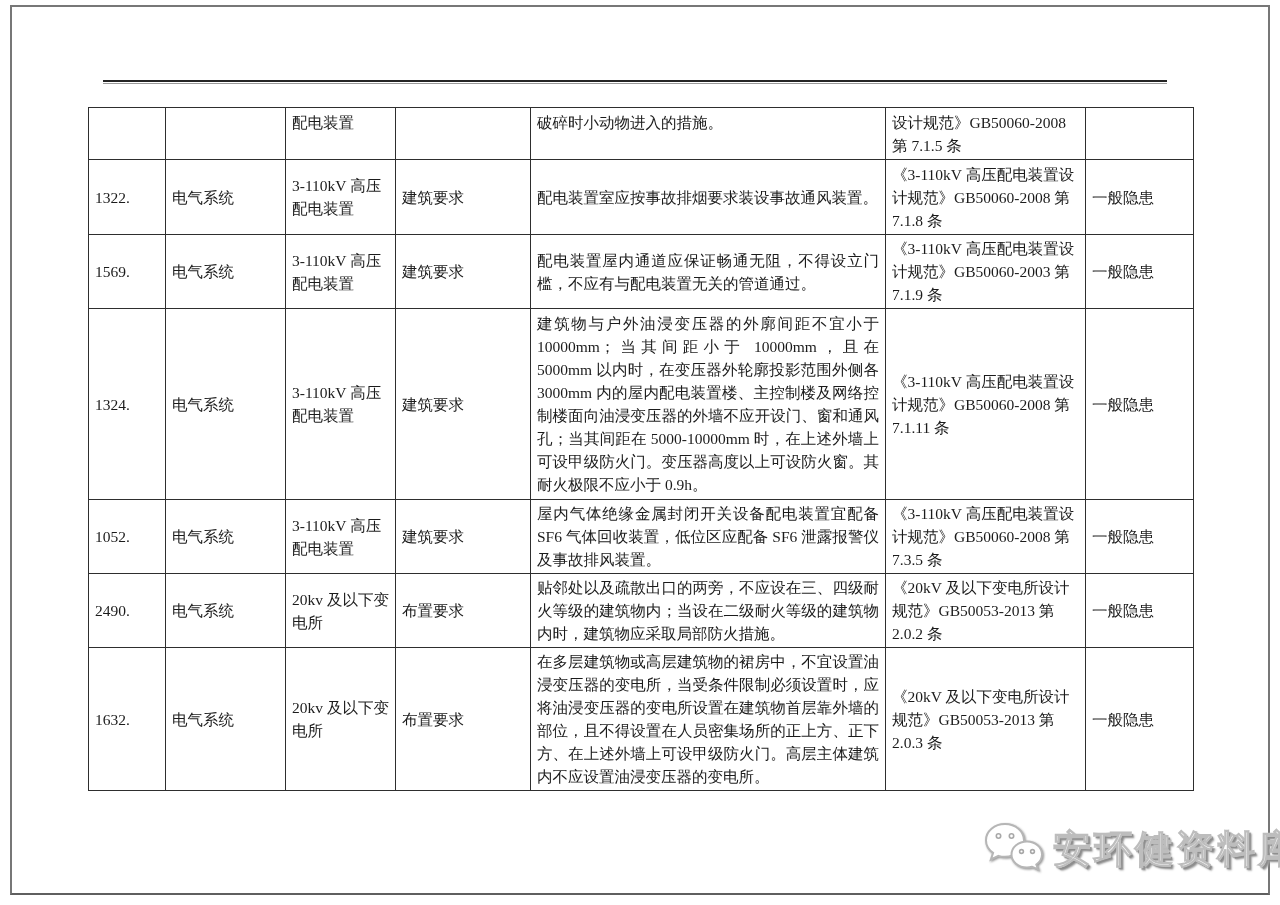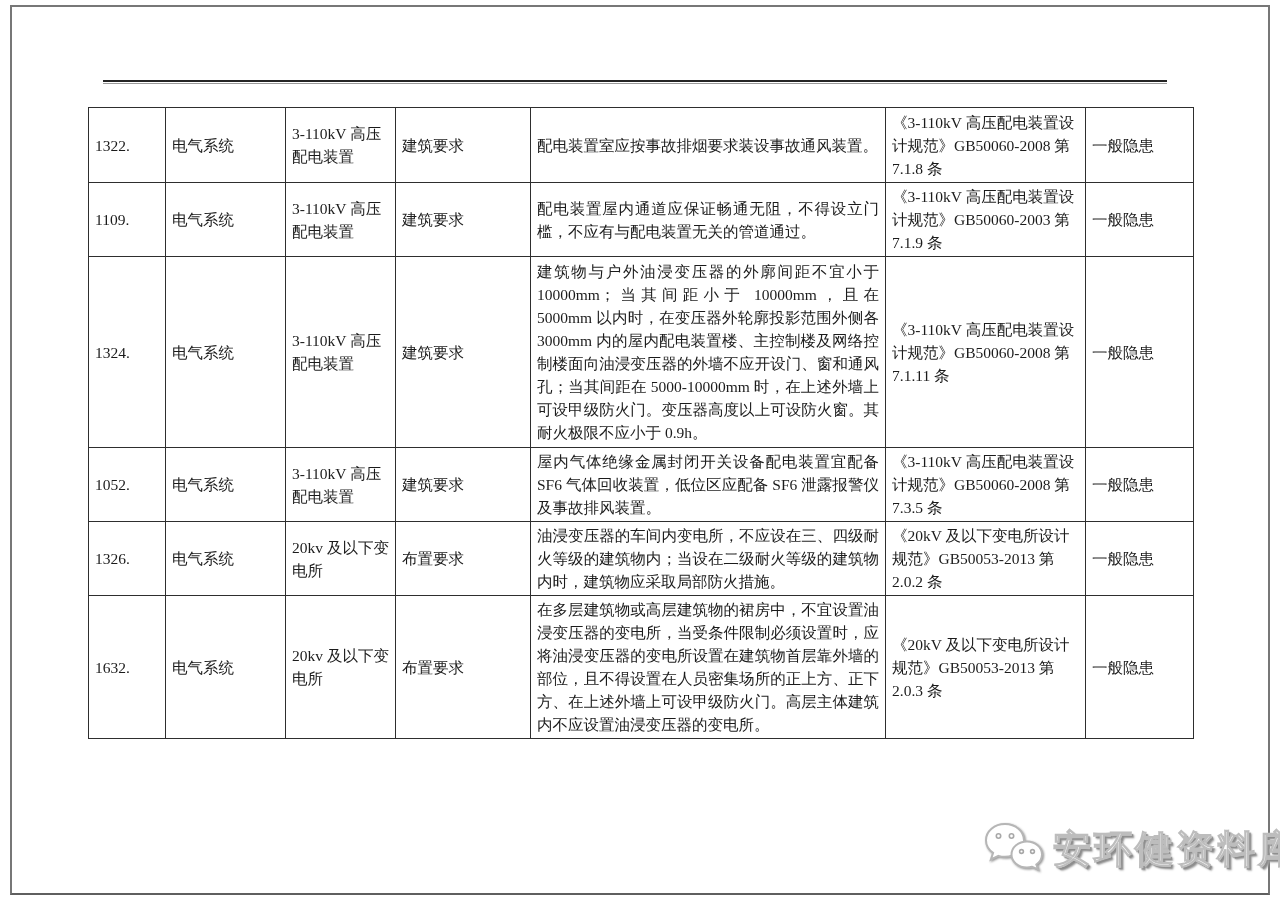--- a/index.html
+++ b/index.html
@@ -64,31 +64,40 @@
   <colgroup>
     <col style="width:77px">
       <col style="width:120px">
       <col style="width:110px">
     <col style="width:135px">
       <col style="width:355px">
       <col style="width:200px">
     <col style="width:108px">
   </colgroup>
   <tbody>
+    <tr class="h48 cont">
+      <td class="c-no"></td>
+      <td class="c-sys"></td>
+      <td class="c-equip">配电装置</td>
+      <td class="c-cat"></td>
+      <td class="c-desc">破碎时小动物进入的措施。</td>
+      <td class="c-ref">设计规范》GB50060-2008 第 7.1.5 条</td>
+      <td class="c-level"></td>
+    </tr>
     <tr class="h75">
       <td class="c-no">1322.</td>
       <td class="c-sys">电气系统</td>
       <td class="c-equip">3-110kV 高压配电装置</td>
       <td class="c-cat">建筑要求</td>
       <td class="c-desc">配电装置室应按事故排烟要求装设事故通风装置。</td>
       <td class="c-ref">《3-110kV 高压配电装置设计规范》GB50060-2008 第 7.1.8 条</td>
       <td class="c-level">一般隐患</td>
     </tr>
     <tr class="h69">
-      <td class="c-no">1109.</td>
+      <td class="c-no">1569.</td>
       <td class="c-sys">电气系统</td>
       <td class="c-equip">3-110kV 高压配电装置</td>
       <td class="c-cat">建筑要求</td>
       <td class="c-desc">配电装置屋内通道应保证畅通无阻，不得设立门槛，不应有与配电装置无关的管道通过。</td>
       <td class="c-ref">《3-110kV 高压配电装置设计规范》GB50060-2003 第 7.1.9 条</td>
       <td class="c-level">一般隐患</td>
     </tr>
     <tr class="h191">
       <td class="c-no">1324.</td>
       <td class="c-sys">电气系统</td>
@@ -101,25 +110,25 @@
     <tr class="h71">
       <td class="c-no">1052.</td>
       <td class="c-sys">电气系统</td>
       <td class="c-equip">3-110kV 高压配电装置</td>
       <td class="c-cat">建筑要求</td>
       <td class="c-desc">屋内气体绝缘金属封闭开关设备配电装置宜配备SF6 气体回收装置，低位区应配备 SF6 泄露报警仪及事故排风装置。</td>
       <td class="c-ref">《3-110kV 高压配电装置设计规范》GB50060-2008 第 7.3.5 条</td>
       <td class="c-level">一般隐患</td>
     </tr>
     <tr class="h74">
-      <td class="c-no">1326.</td>
+      <td class="c-no">2490.</td>
       <td class="c-sys">电气系统</td>
       <td class="c-equip">20kv 及以下变电所</td>
       <td class="c-cat">布置要求</td>
-      <td class="c-desc">油浸变压器的车间内变电所，不应设在三、四级耐火等级的建筑物内；当设在二级耐火等级的建筑物内时，建筑物应采取局部防火措施。</td>
+      <td class="c-desc">贴邻处以及疏散出口的两旁，不应设在三、四级耐火等级的建筑物内；当设在二级耐火等级的建筑物内时，建筑物应采取局部防火措施。</td>
       <td class="c-ref">《20kV 及以下变电所设计规范》GB50053-2013 第 2.0.2 条</td>
       <td class="c-level">一般隐患</td>
     </tr>
     <tr class="h140">
       <td class="c-no">1632.</td>
       <td class="c-sys">电气系统</td>
       <td class="c-equip">20kv 及以下变电所</td>
       <td class="c-cat">布置要求</td>
       <td class="c-desc">在多层建筑物或高层建筑物的裙房中，不宜设置油浸变压器的变电所，当受条件限制必须设置时，应将油浸变压器的变电所设置在建筑物首层靠外墙的部位，且不得设置在人员密集场所的正上方、正下方、在上述外墙上可设甲级防火门。高层主体建筑内不应设置油浸变压器的变电所。</td>
       <td class="c-ref">《20kV 及以下变电所设计规范》GB50053-2013 第 2.0.3 条</td>

